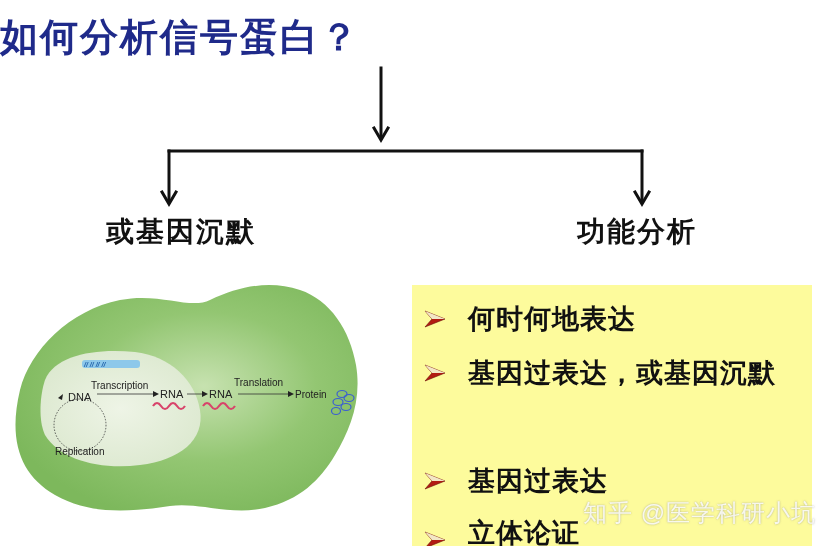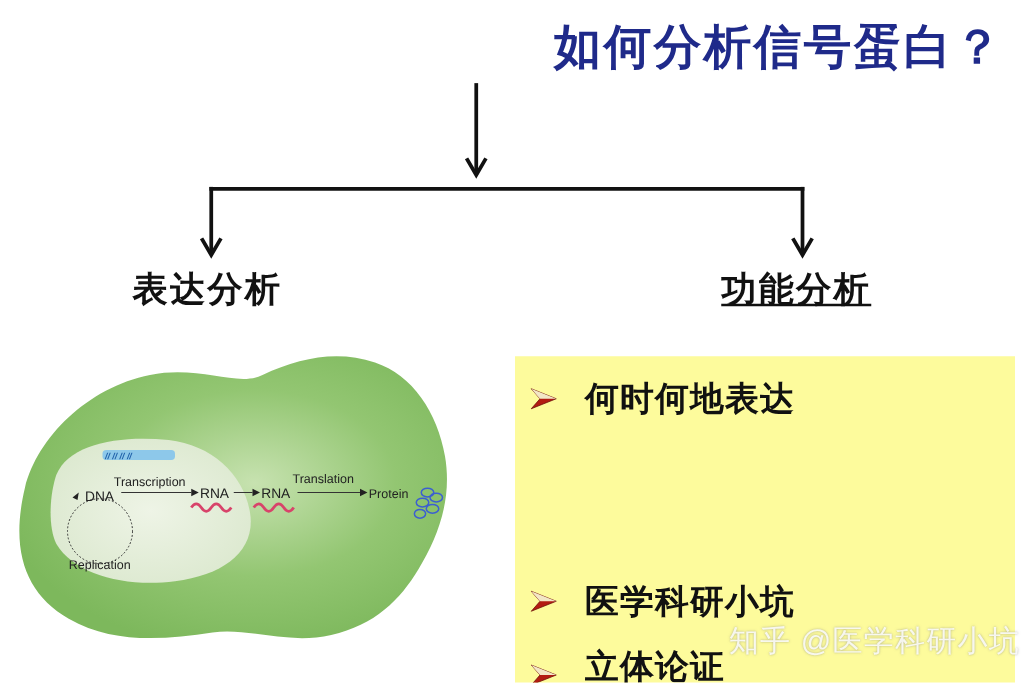--- a/index.html
+++ b/index.html
@@ -1,31 +1,31 @@
 <!DOCTYPE html>
 <html><head>
 <meta charset="utf-8">
 <style>
   * { margin: 0; padding: 0; box-sizing: border-box; }
   html, body { width: 822px; height: 546px; background: #ffffff; overflow: hidden; }
   body { position: relative; font-family: "DejaVu Serif", "Liberation Serif", serif; }
 
   .title {
     position: absolute; left: 0; width: 803px; top: 12px;
-    text-align: right; color: #1f2a8a; font-size: 38px; font-weight: bold;
+    text-align: left; color: #1f2a8a; font-size: 38px; font-weight: bold;
     letter-spacing: 2px;
   }
   .tree { position: absolute; left: 0; top: 0; width: 822px; height: 546px; pointer-events: none; }
 
   .branch-label {
     position: absolute; top: 213px; font-size: 28px; font-weight: bold; color: #111;
     letter-spacing: 2px;
   }
   .branch-left { left: 106px; }
-  .branch-right { left: 577px; text-decoration: underline; }
+  .branch-right { left: 577px; }
 
   .cell-art { position: absolute; left: 0; top: 270px; width: 400px; height: 276px; }
   .cell-art text { font-family: "Liberation Sans", sans-serif; }
 
   .panel {
     position: absolute; left: 412px; top: 285px; width: 400px; height: 268px;
     background: #fdfb9c;
   }
   .panel-item {
     position: absolute; left: 12px; display: flex; align-items: center;
@@ -53,21 +53,21 @@
     <line x1="381" y1="68" x2="381" y2="138"></line>
     <polyline points="374,128 381,140 388,128" stroke-linejoin="miter"></polyline>
     <line x1="169" y1="151" x2="642" y2="151"></line>
     <line x1="169" y1="151" x2="169" y2="202"></line>
     <polyline points="162,192 169,204 176,192"></polyline>
     <line x1="642" y1="151" x2="642" y2="202"></line>
     <polyline points="635,192 642,204 649,192"></polyline>
   </g>
 </svg>
 
-<div class="branch-label branch-left">表达分析</div>
+<div class="branch-label branch-left">或基因沉默</div>
 <div class="branch-label branch-right">功能分析</div>
 
 <svg class="cell-art" viewBox="0 0 400 276">
   <defs>
     <radialGradient id="cellGrad" cx="55%" cy="45%" r="60%">
       <stop offset="0%" stop-color="#c7e2b0"></stop>
       <stop offset="55%" stop-color="#93c672"></stop>
       <stop offset="100%" stop-color="#7db85c"></stop>
     </radialGradient>
     <radialGradient id="nucGrad" cx="50%" cy="50%" r="60%">
@@ -108,26 +108,33 @@
 </svg>
 
 <div class="panel">
   <div class="panel-item" style="top:16px;">
     <svg class="bullet" viewBox="0 0 22 22">
         <polygon points="1,3 21,11 1,19 8,11" fill="#b31b12" stroke="#6a0d08" stroke-width="0.6"></polygon>
         <polygon points="1,3 21,11 8,11" fill="#f2e7c6"></polygon>
       </svg>
     <span>何时何地表达</span>
   </div>
+  <div class="panel-item" style="top:70px;">
+    <svg class="bullet" viewBox="0 0 22 22">
+        <polygon points="1,3 21,11 1,19 8,11" fill="#b31b12" stroke="#6a0d08" stroke-width="0.6"></polygon>
+        <polygon points="1,3 21,11 8,11" fill="#f2e7c6"></polygon>
+      </svg>
+    <span>基因过表达，或基因沉默</span>
+  </div>
   <div class="panel-item" style="top:178px;">
     <svg class="bullet" viewBox="0 0 22 22">
         <polygon points="1,3 21,11 1,19 8,11" fill="#b31b12" stroke="#6a0d08" stroke-width="0.6"></polygon>
         <polygon points="1,3 21,11 8,11" fill="#f2e7c6"></polygon>
       </svg>
-    <span>医学科研小坑</span>
+    <span>基因过表达</span>
   </div>
   <div class="panel-item" style="top:230px;align-items:flex-end;">
     <svg class="bullet" viewBox="0 0 22 22">
         <polygon points="1,3 21,11 1,19 8,11" fill="#b31b12" stroke="#6a0d08" stroke-width="0.6"></polygon>
         <polygon points="1,3 21,11 8,11" fill="#f2e7c6"></polygon>
       </svg>
     <span>立体论证</span>
   </div>
 </div>
 

